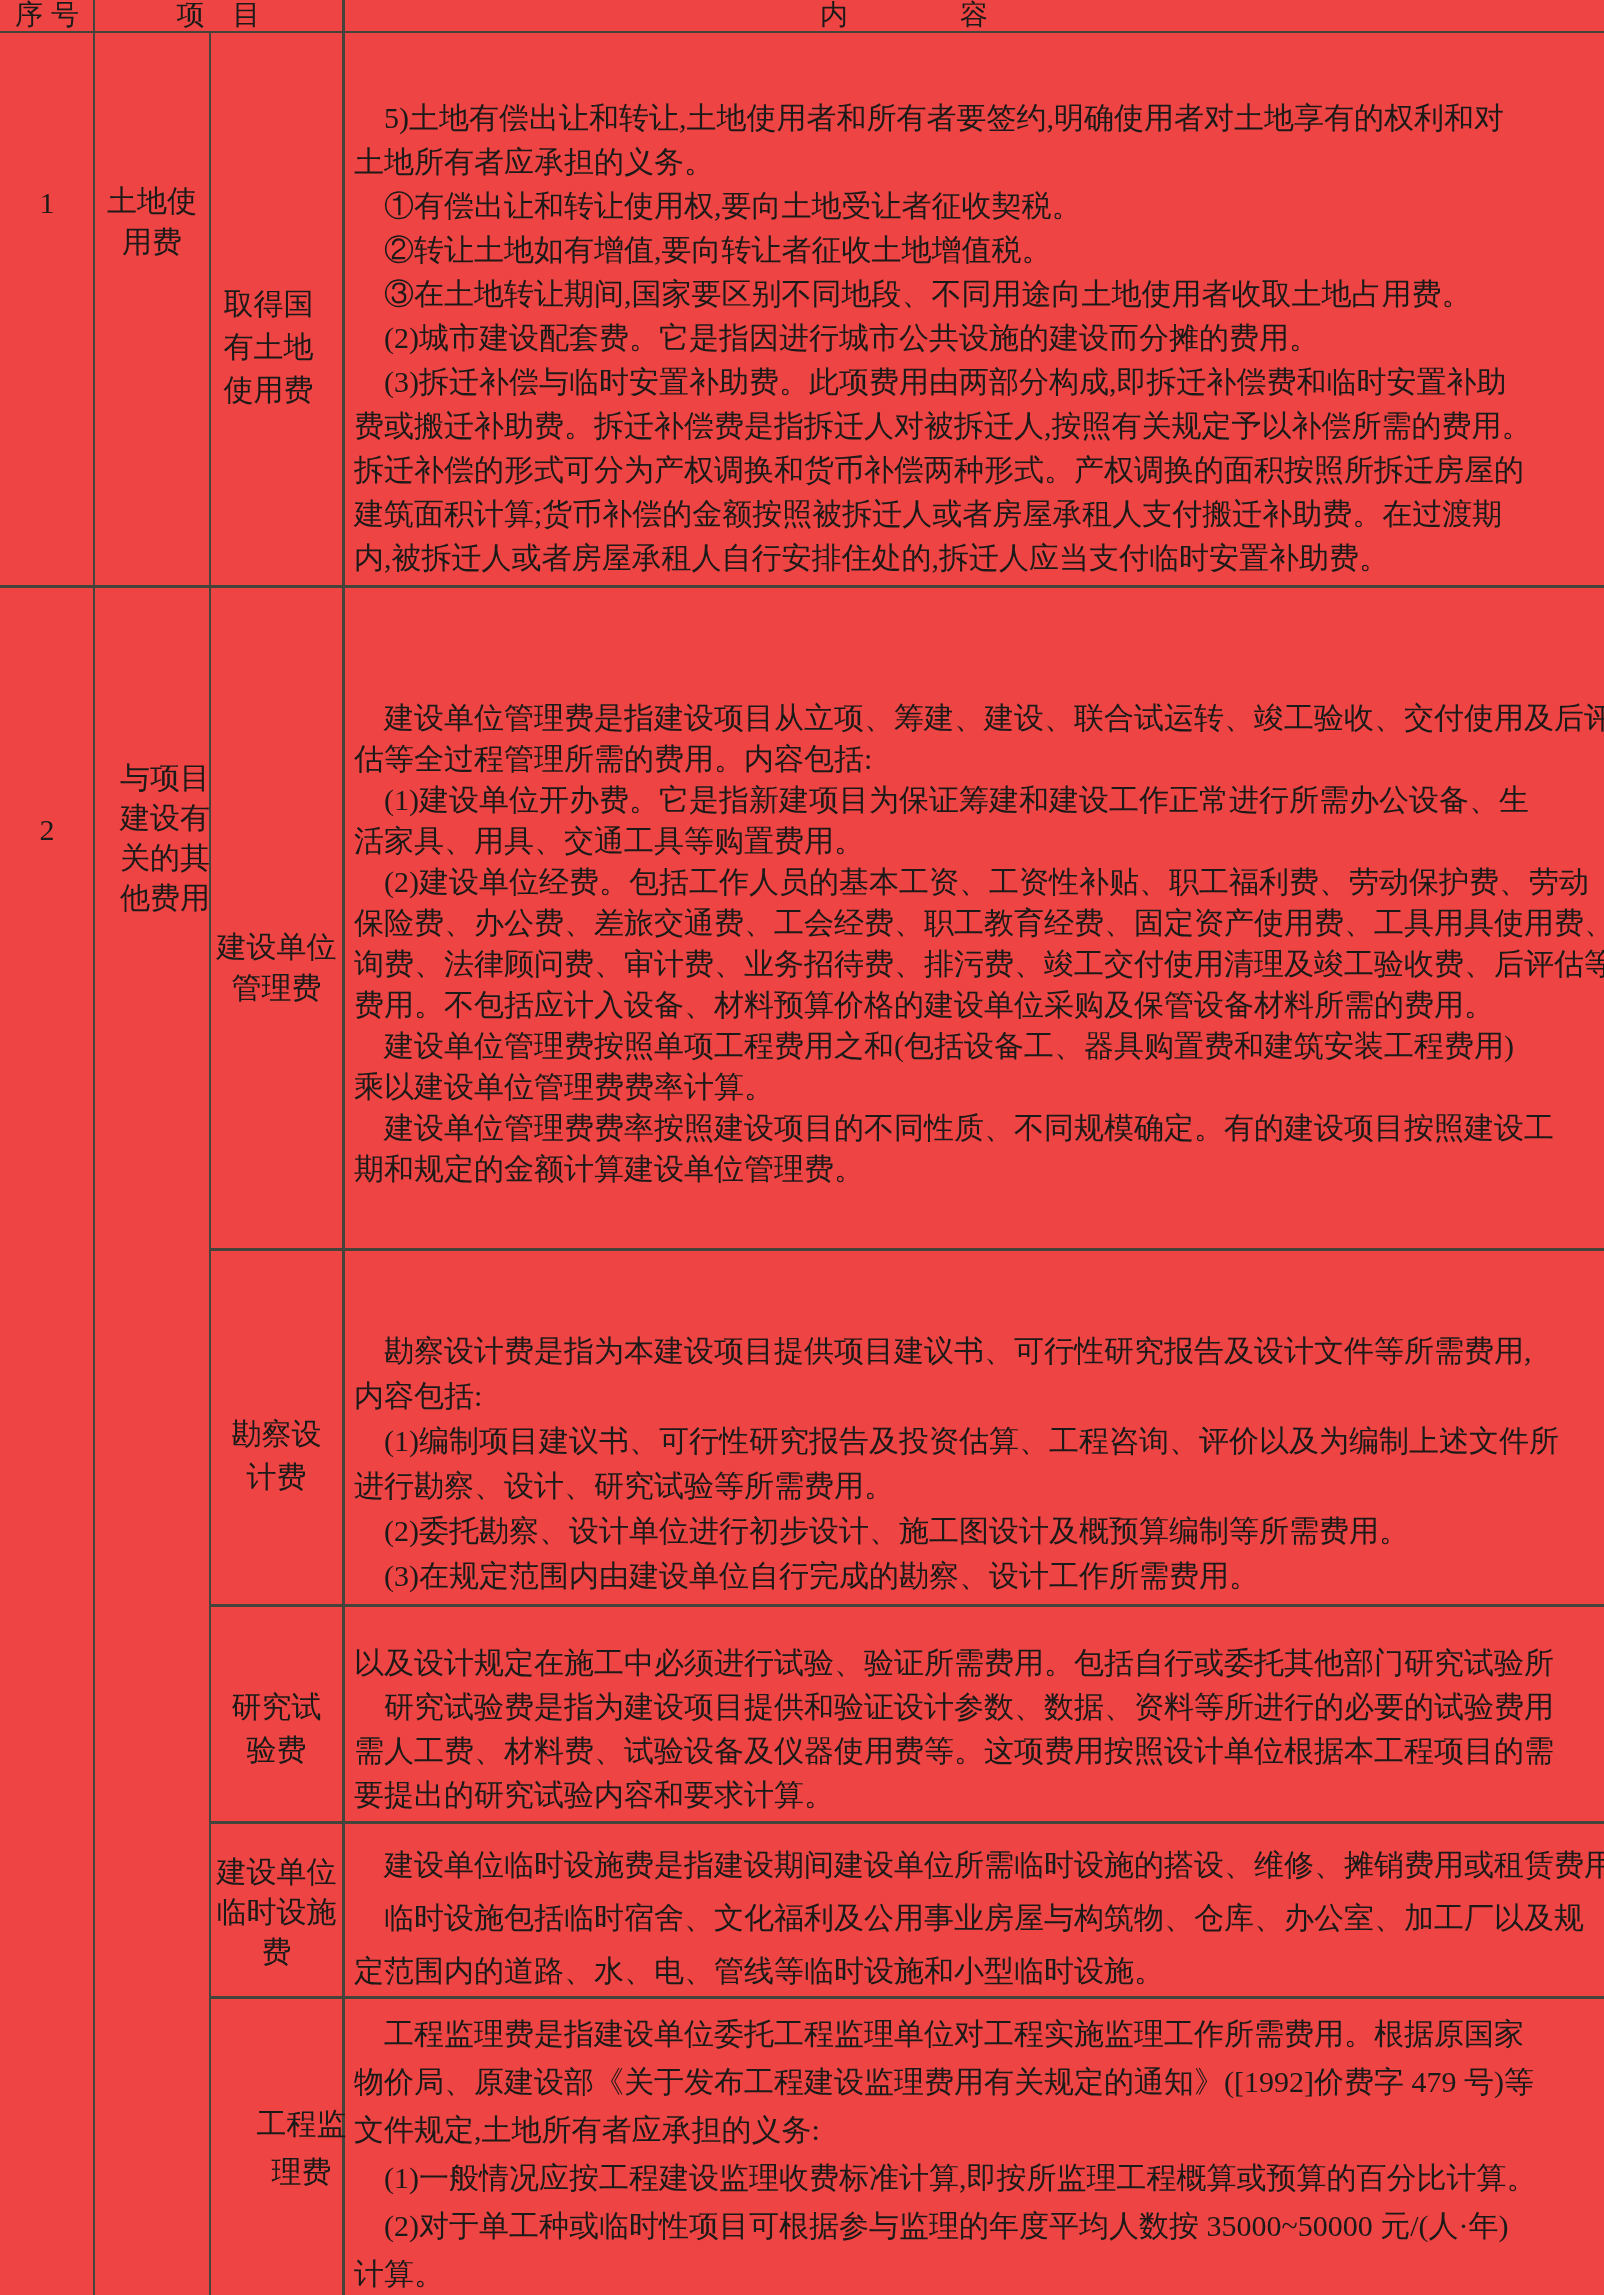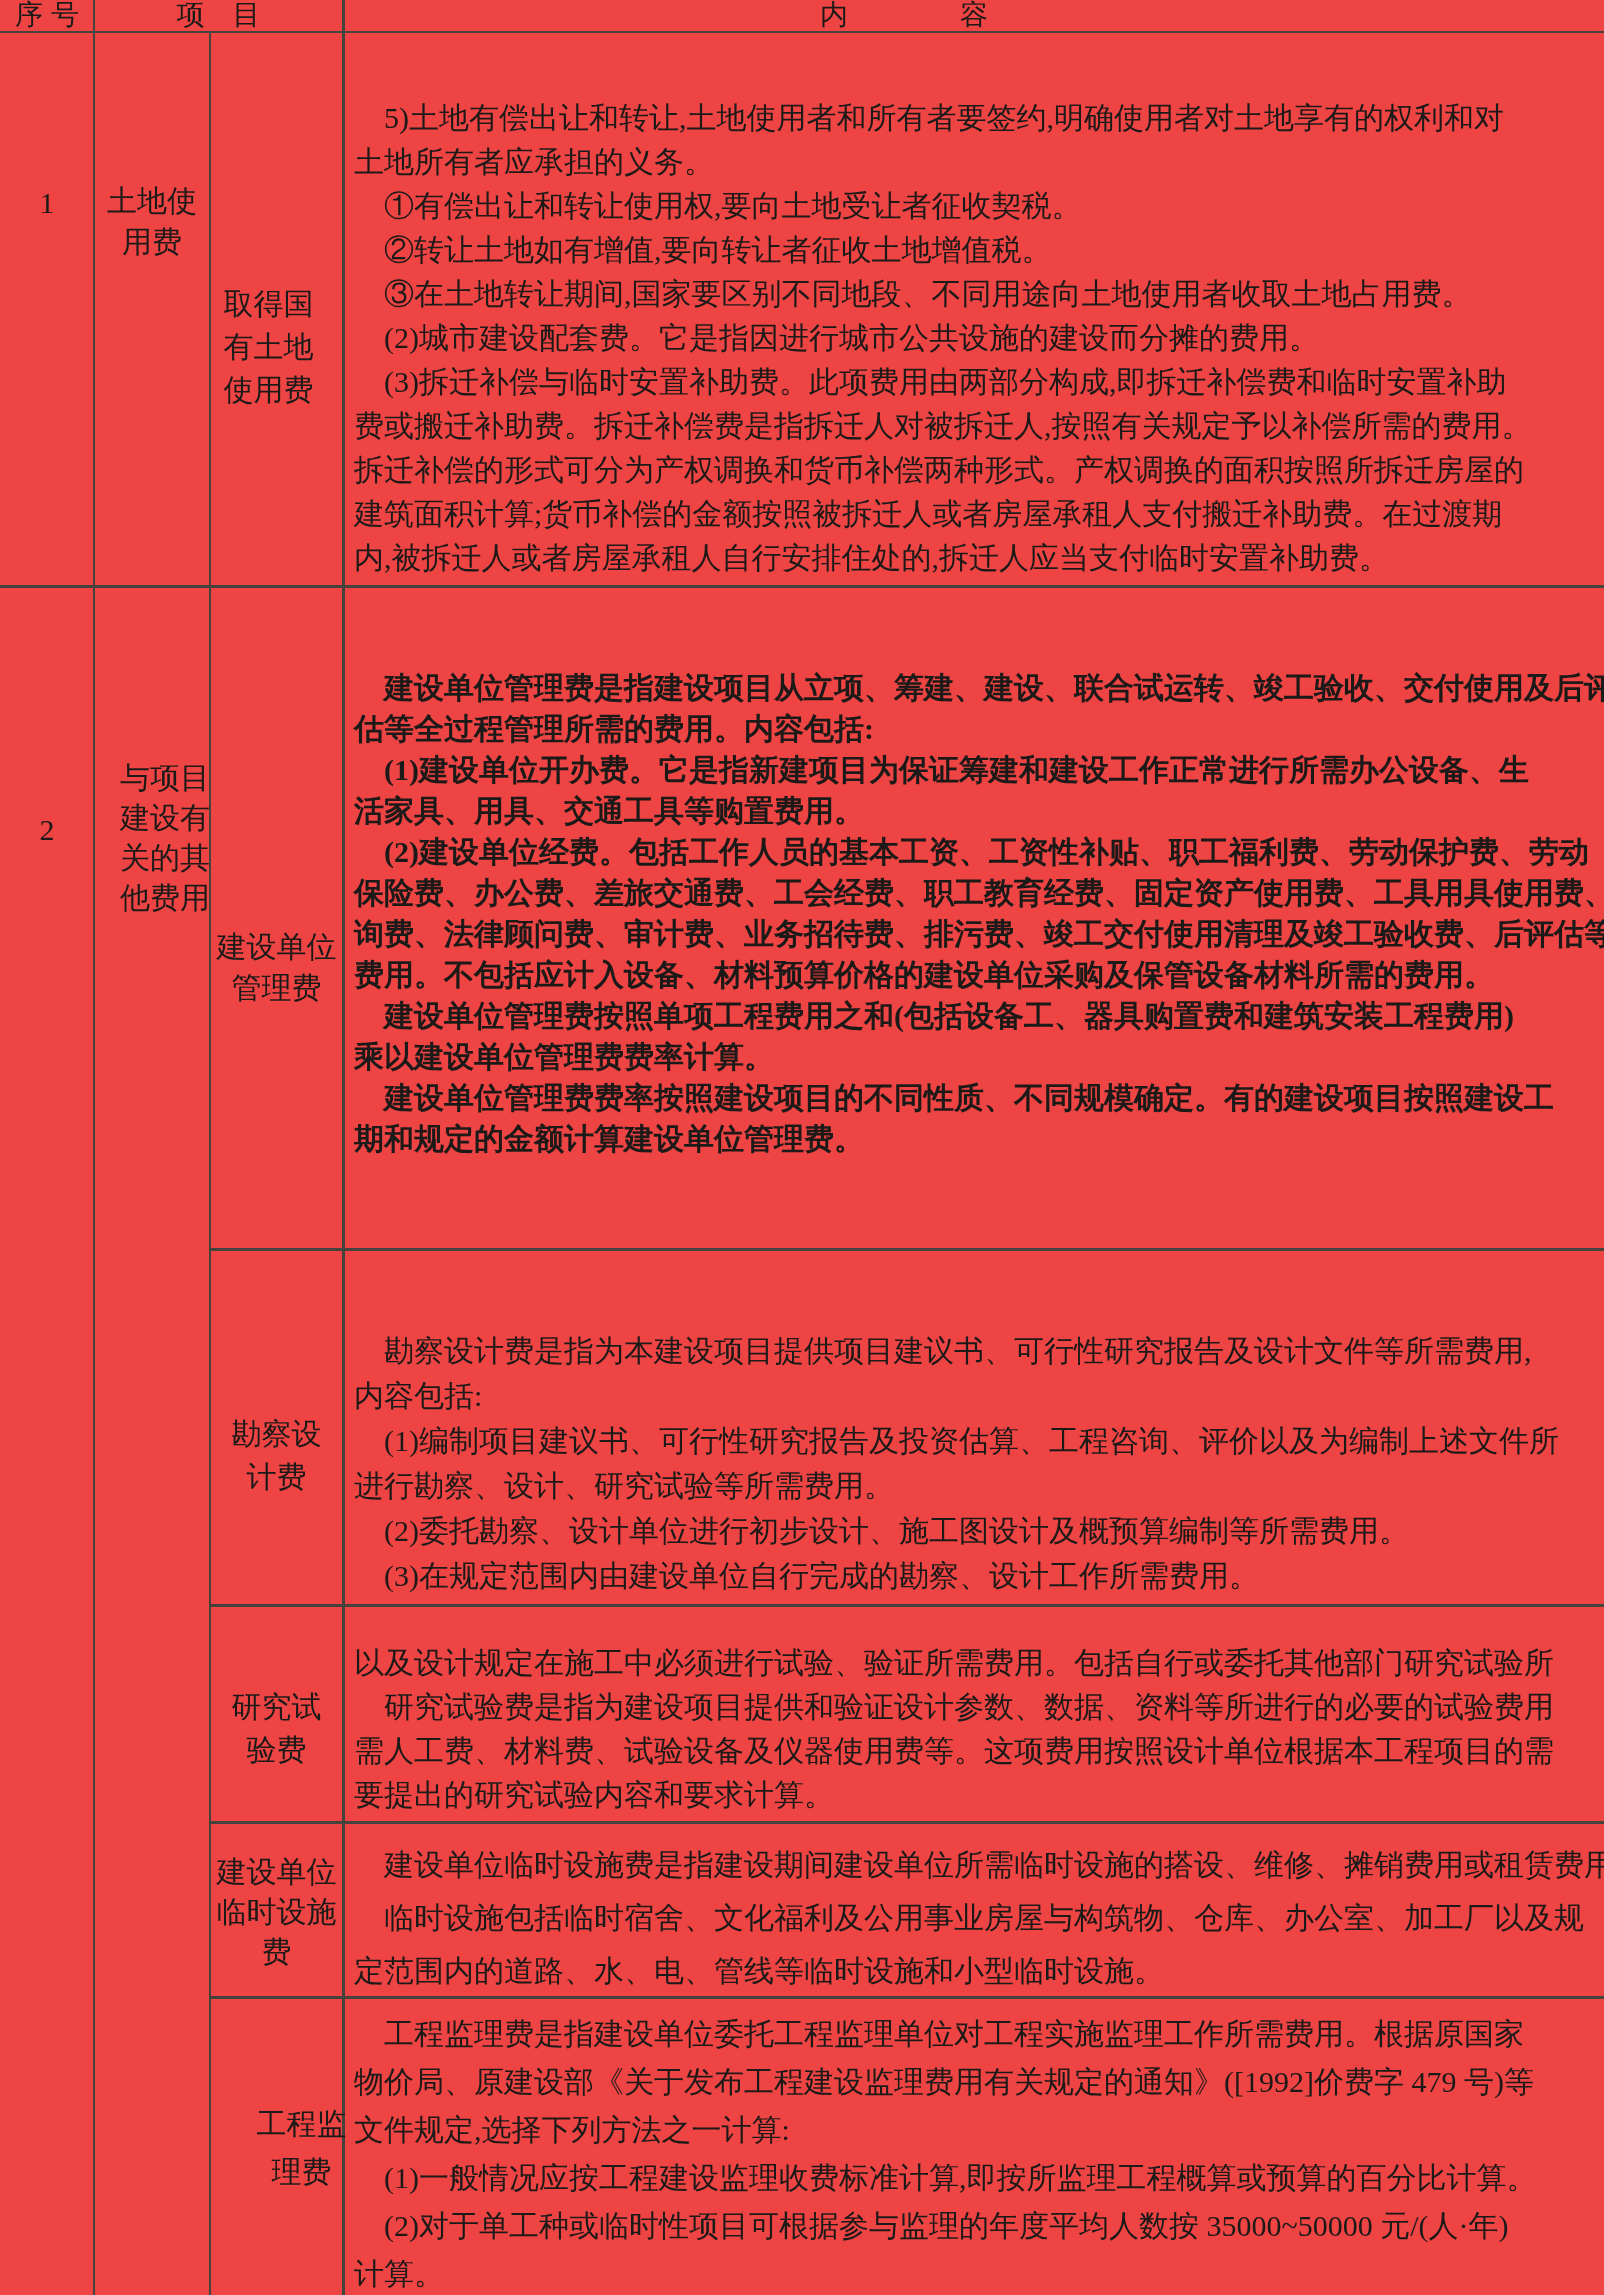--- a/index.html
+++ b/index.html
@@ -43,21 +43,21 @@
   #item-2{left:94px;top:758px;width:116px;line-height:40px;text-align:right;}
   #sublab-s1{left:210px;top:926px;width:133px;line-height:41px;}
   #sublab-s2{left:210px;top:1412px;width:133px;line-height:43px;}
   #sublab-s3{left:210px;top:1685px;width:133px;line-height:43px;}
   #sublab-s4{left:210px;top:1852px;width:133px;line-height:40px;}
   #sublab-s5{left:210px;top:2100px;width:133px;line-height:48px;padding-left:25px;}
 
   
   .content{position:absolute;left:354px;width:1235px;font-size:30px;}
   #c-r1{top:96px;line-height:44px;}
-  #c-s1{top:667px;line-height:41px;font-weight:bold;}
+  #c-s1{top:697px;line-height:41px;}
   #c-s2{top:1328px;line-height:45px;}
   #c-s3{top:1641px;line-height:44px;}
   #c-s4{top:1838px;line-height:53px;}
   #c-s5{top:2010px;line-height:48px;}
 </style>
 </head>
 <body>
 
 <div class="page">
 
@@ -162,20 +162,20 @@
     <div class="cl">定范围内的道路、水、电、管线等临时设施和小型临时设施。</div>
   </div>
 
   <div class="cell ctr" id="sublab-s5">
     <div class="cl">工程监</div>
     <div class="cl">理费</div>
   </div>
   <div class="content" id="c-s5">
     <div class="cl">　工程监理费是指建设单位委托工程监理单位对工程实施监理工作所需费用。根据原国家</div>
     <div class="cl">物价局、原建设部《关于发布工程建设监理费用有关规定的通知》([1992]价费字 479 号)等</div>
-    <div class="cl">文件规定,选择下列方法之一计算:</div>
+    <div class="cl">文件规定,土地所有者应承担的义务:</div>
     <div class="cl">　(1)一般情况应按工程建设监理收费标准计算,即按所监理工程概算或预算的百分比计算。</div>
     <div class="cl">　(2)对于单工种或临时性项目可根据参与监理的年度平均人数按 35000~50000 元/(人·年)</div>
     <div class="cl">计算。</div>
   </div>
 
 </div>
 
 
 </body></html>

